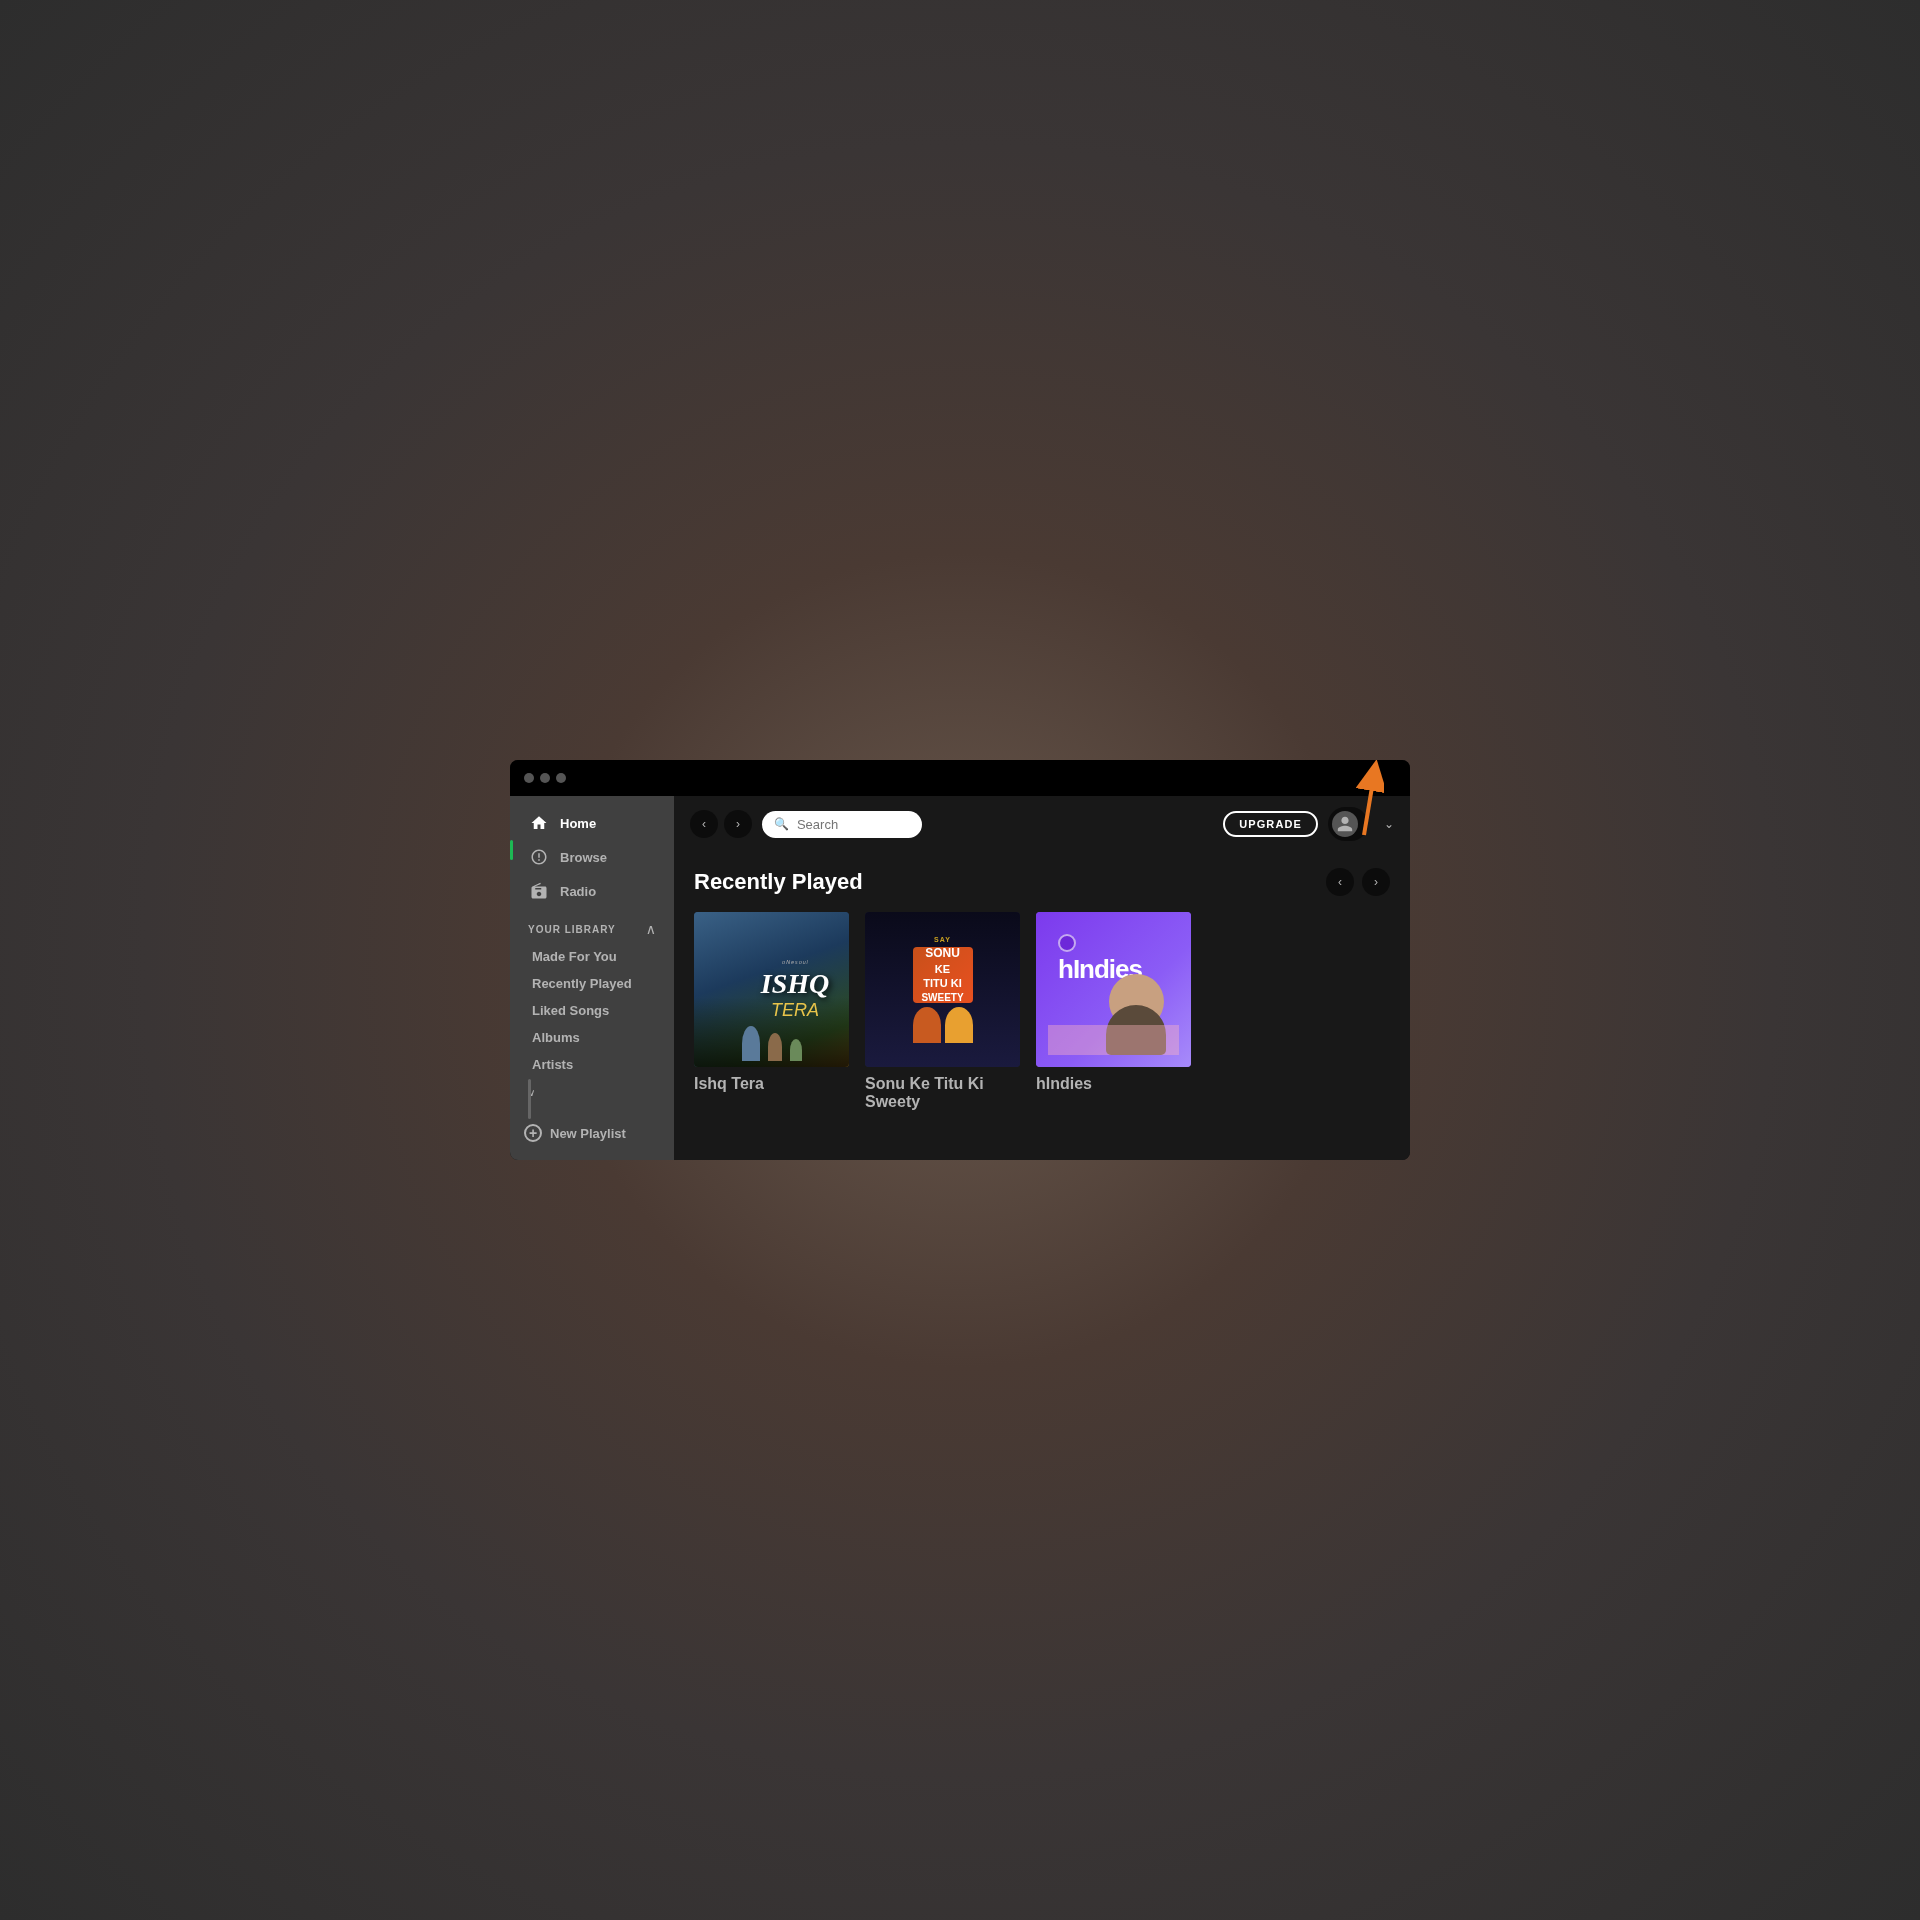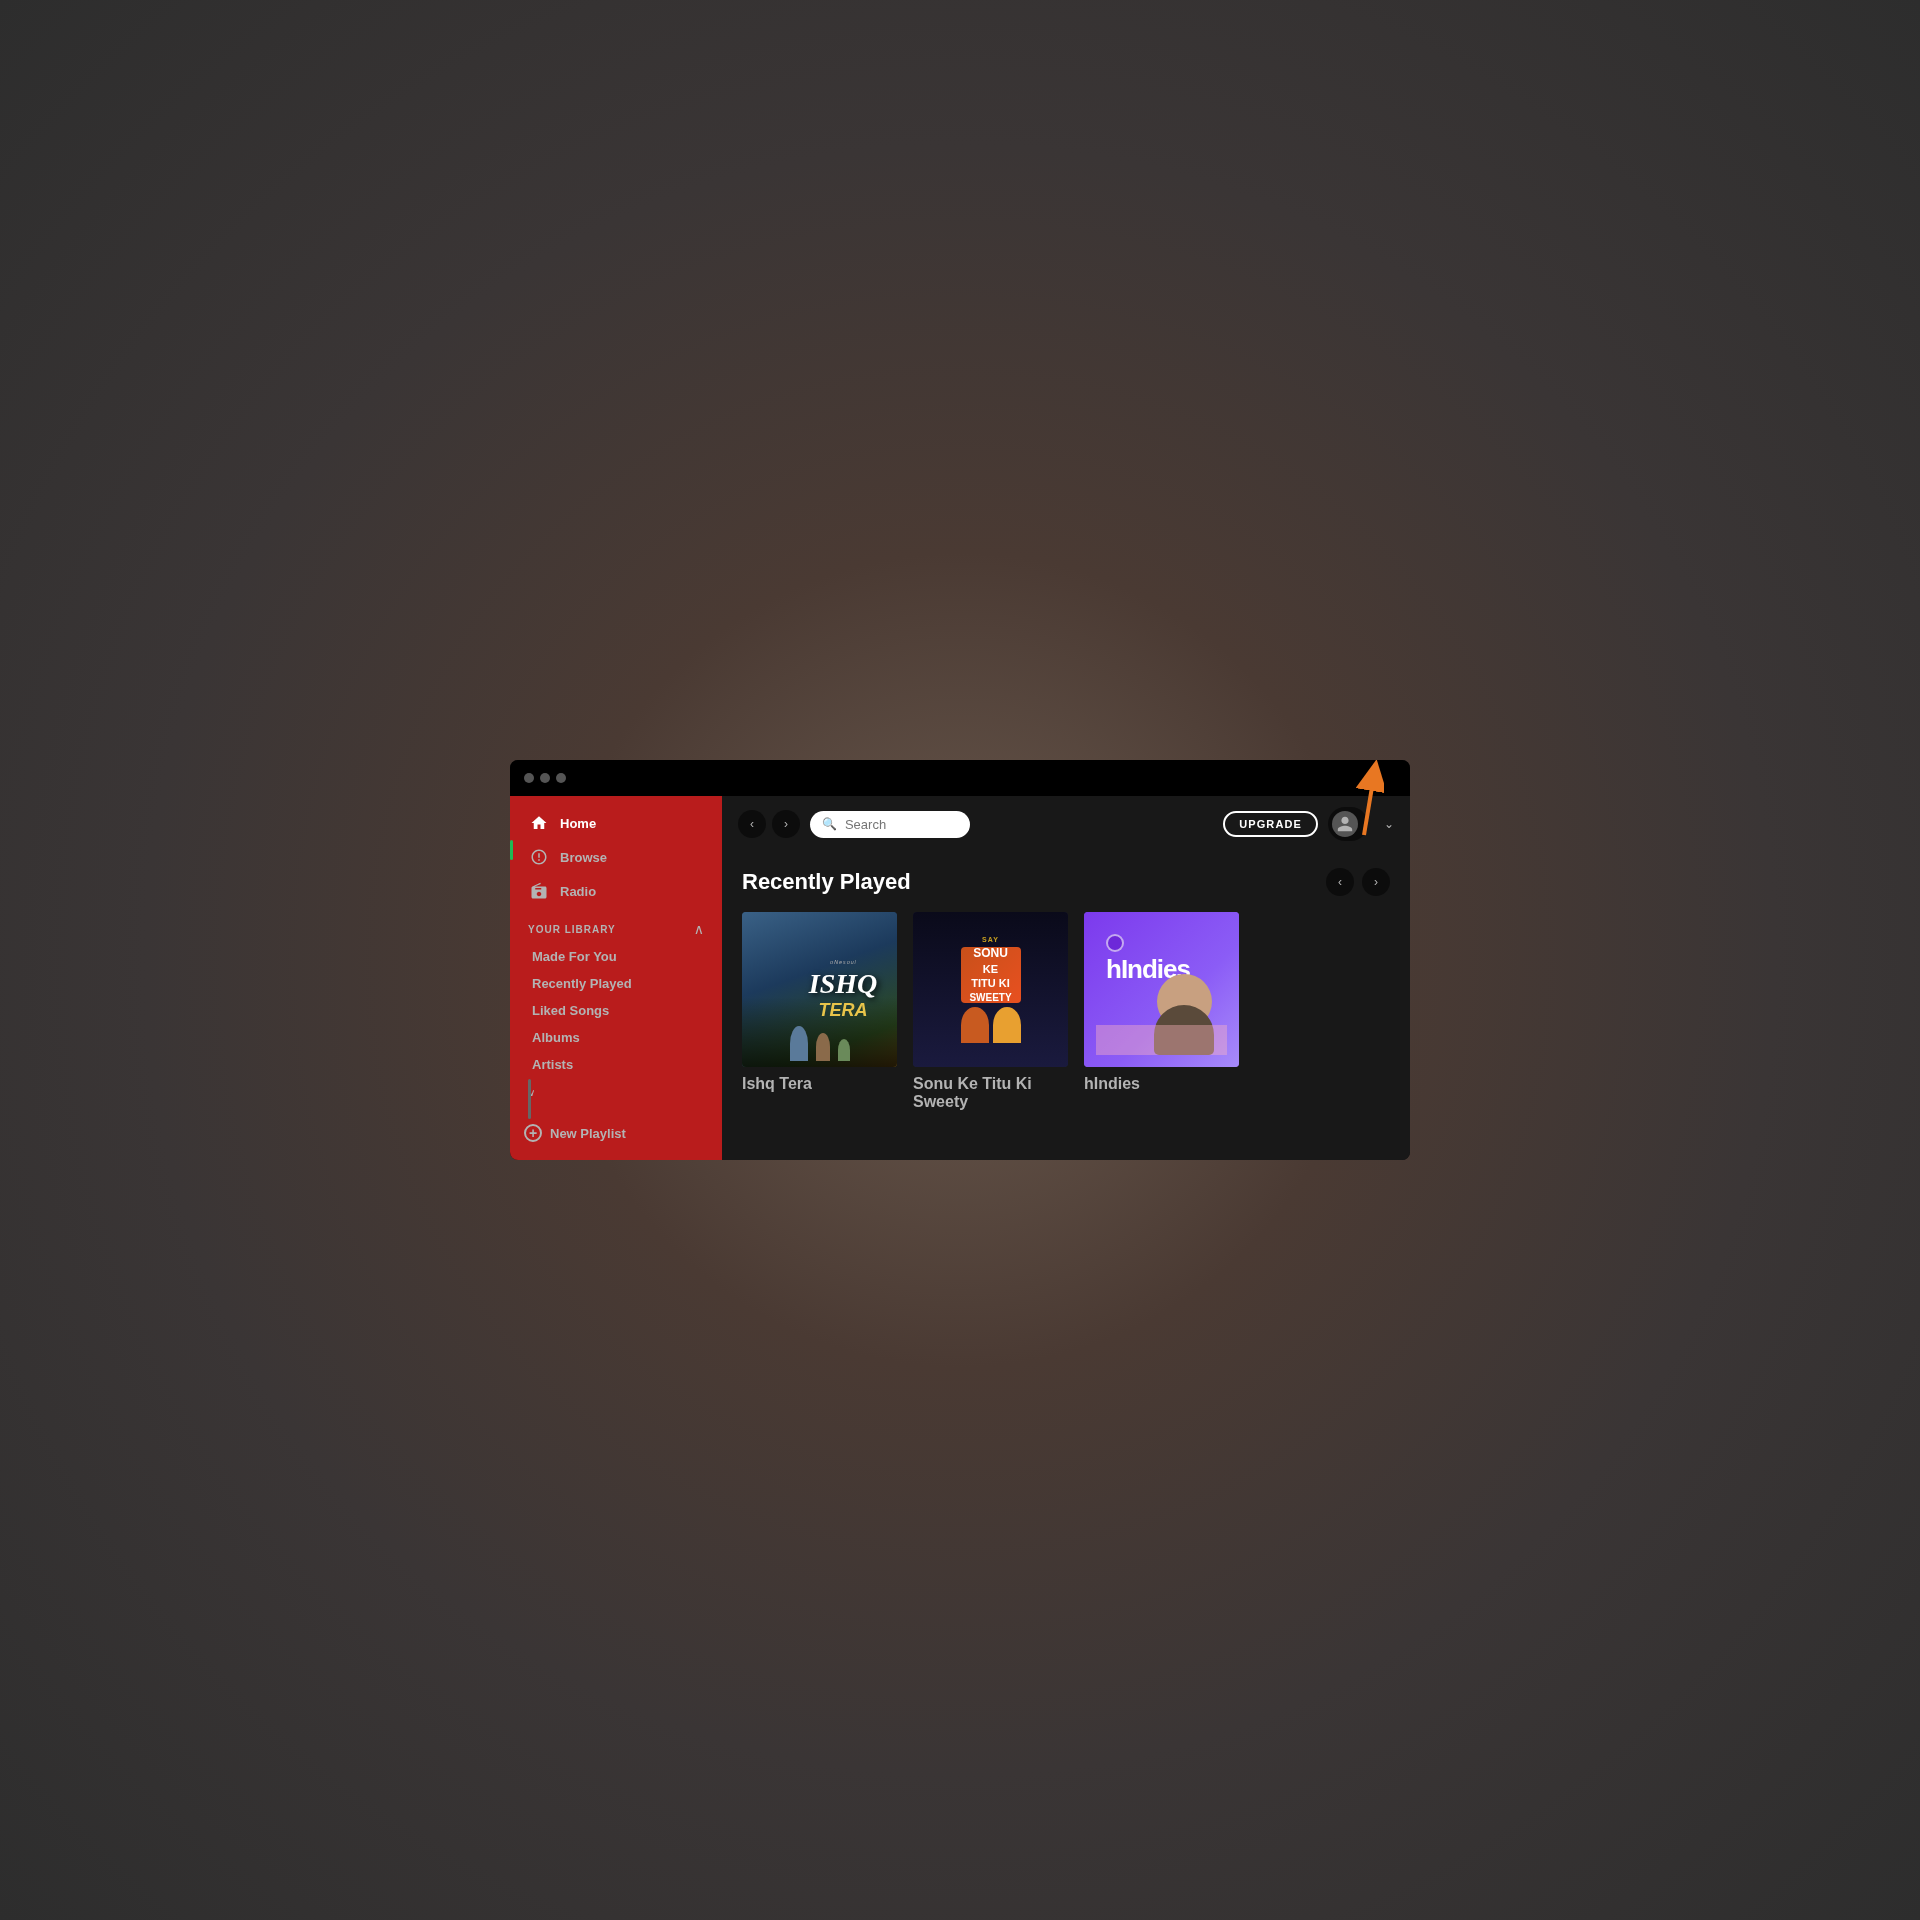--- a/index.html
+++ b/index.html
@@ -47,22 +47,22 @@
     }
 
     .app-body {
       display: flex;
       flex: 1;
       overflow: hidden;
     }
 
     
     .sidebar {
-      width: 212px;
-      background: #b91c1c;
+      width: 164px;
+      background: #404040;
       flex-shrink: 0;
       display: flex;
       flex-direction: column;
       padding: 10px 0;
       position: relative;
     }
 
     .nav-section {
       padding: 0 10px;
       margin-bottom: 10px;
@@ -569,21 +569,21 @@
         </div>
 
         <div class="album-grid">
 
           <div class="album-card">
             <div class="album-art album-ishq">
               <div style="position:absolute;top:0;left:0;right:0;bottom:0;background:linear-gradient(160deg,#3a6186 0%,#1c3a5c 40%,#2c4a1e 80%,#6b4c10 100%);"></div>
               <div style="position:relative;z-index:2;text-align:center;">
                 <div style="font-size:8px;color:#aaa;letter-spacing:1px;font-style:italic;">ᵒᴺᵉˢᵒᵘˡ</div>
                 <div style="font-size:28px;font-weight:900;color:#fff;font-style:italic;text-shadow:2px 2px 6px rgba(0,0,0,0.9);font-family:Liberation Serif, serif;">ISHQ</div>
-                <div style="font-size:18px;font-weight:700;color:#e8c44a;font-style:italic;">TERA</div>
+                <div style="font-size:18px;font-weight:400;color:#e8c44a;font-style:italic;">TERA</div>
               </div>
               <div style="position:absolute;bottom:0;left:0;right:0;height:70px;background:linear-gradient(transparent,rgba(0,0,0,0.7));display:flex;align-items:flex-end;justify-content:center;padding-bottom:6px;">
                 <div style="display:flex;gap:8px;align-items:flex-end;">
                   <div style="width:18px;height:35px;background:#5a7a9a;border-radius:50% 50% 0 0;"></div>
                   <div style="width:14px;height:28px;background:#8a6a4a;border-radius:50% 50% 0 0;"></div>
                   <div style="width:12px;height:22px;background:#6a8a5a;border-radius:50% 50% 0 0;"></div>
                 </div>
               </div>
             </div>
             <div class="album-label">Ishq Tera</div>

